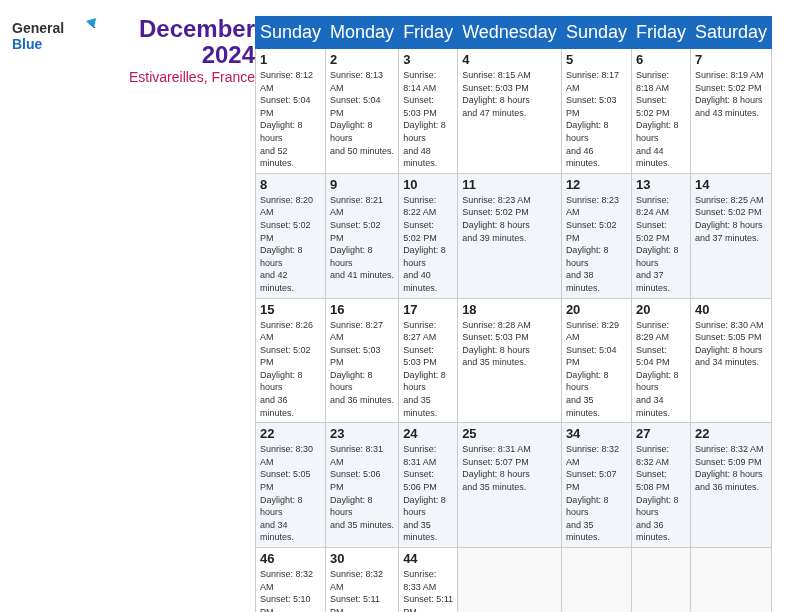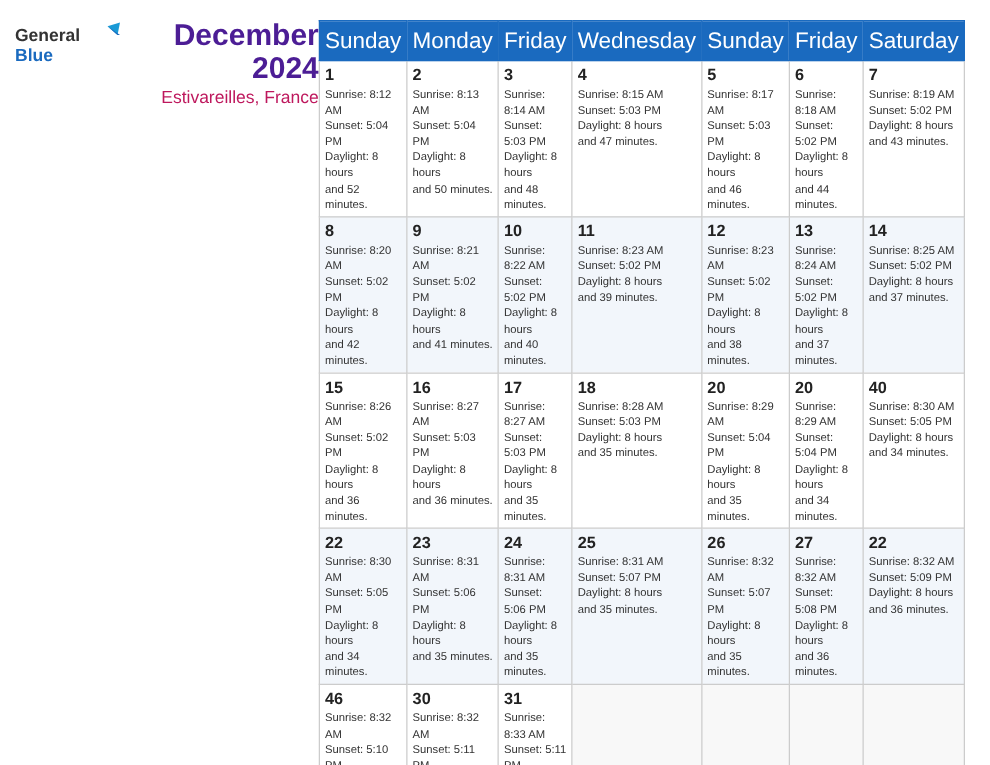--- a/index.html
+++ b/index.html
@@ -141,28 +141,28 @@
           <td><span class="day-num">18</span><span class="day-info">Sunrise: 8:28 AM<br>Sunset: 5:03 PM<br>Daylight: 8 hours<br>and 35 minutes.</span></td>
           <td><span class="day-num">20</span><span class="day-info">Sunrise: 8:29 AM<br>Sunset: 5:04 PM<br>Daylight: 8 hours<br>and 35 minutes.</span></td>
           <td><span class="day-num">20</span><span class="day-info">Sunrise: 8:29 AM<br>Sunset: 5:04 PM<br>Daylight: 8 hours<br>and 34 minutes.</span></td>
           <td><span class="day-num">40</span><span class="day-info">Sunrise: 8:30 AM<br>Sunset: 5:05 PM<br>Daylight: 8 hours<br>and 34 minutes.</span></td>
         </tr>
         <tr>
           <td><span class="day-num">22</span><span class="day-info">Sunrise: 8:30 AM<br>Sunset: 5:05 PM<br>Daylight: 8 hours<br>and 34 minutes.</span></td>
           <td><span class="day-num">23</span><span class="day-info">Sunrise: 8:31 AM<br>Sunset: 5:06 PM<br>Daylight: 8 hours<br>and 35 minutes.</span></td>
           <td><span class="day-num">24</span><span class="day-info">Sunrise: 8:31 AM<br>Sunset: 5:06 PM<br>Daylight: 8 hours<br>and 35 minutes.</span></td>
           <td><span class="day-num">25</span><span class="day-info">Sunrise: 8:31 AM<br>Sunset: 5:07 PM<br>Daylight: 8 hours<br>and 35 minutes.</span></td>
-          <td><span class="day-num">26</span><span class="day-info">Sunrise: 8:32 AM<br>Sunset: 5:07 PM<br>Daylight: 8 hours<br>and 35 minutes.</span></td>
+          <td><span class="day-num">34</span><span class="day-info">Sunrise: 8:32 AM<br>Sunset: 5:07 PM<br>Daylight: 8 hours<br>and 35 minutes.</span></td>
           <td><span class="day-num">27</span><span class="day-info">Sunrise: 8:32 AM<br>Sunset: 5:08 PM<br>Daylight: 8 hours<br>and 36 minutes.</span></td>
           <td><span class="day-num">22</span><span class="day-info">Sunrise: 8:32 AM<br>Sunset: 5:09 PM<br>Daylight: 8 hours<br>and 36 minutes.</span></td>
         </tr>
         <tr>
           <td><span class="day-num">46</span><span class="day-info">Sunrise: 8:32 AM<br>Sunset: 5:10 PM<br>Daylight: 8 hours<br>and 37 minutes.</span></td>
           <td><span class="day-num">30</span><span class="day-info">Sunrise: 8:32 AM<br>Sunset: 5:11 PM<br>Daylight: 8 hours<br>and 38 minutes.</span></td>
-          <td><span class="day-num">31</span><span class="day-info">Sunrise: 8:33 AM<br>Sunset: 5:11 PM<br>Daylight: 8 hours<br>and 38 minutes.</span></td>
+          <td><span class="day-num">44</span><span class="day-info">Sunrise: 8:33 AM<br>Sunset: 5:11 PM<br>Daylight: 8 hours<br>and 38 minutes.</span></td>
           <td class="empty-cell"></td>
           <td class="empty-cell"></td>
           <td class="empty-cell"></td>
           <td class="empty-cell"></td>
         </tr>
       </tbody>
   </table>
 </div>
 
 </body></html>

